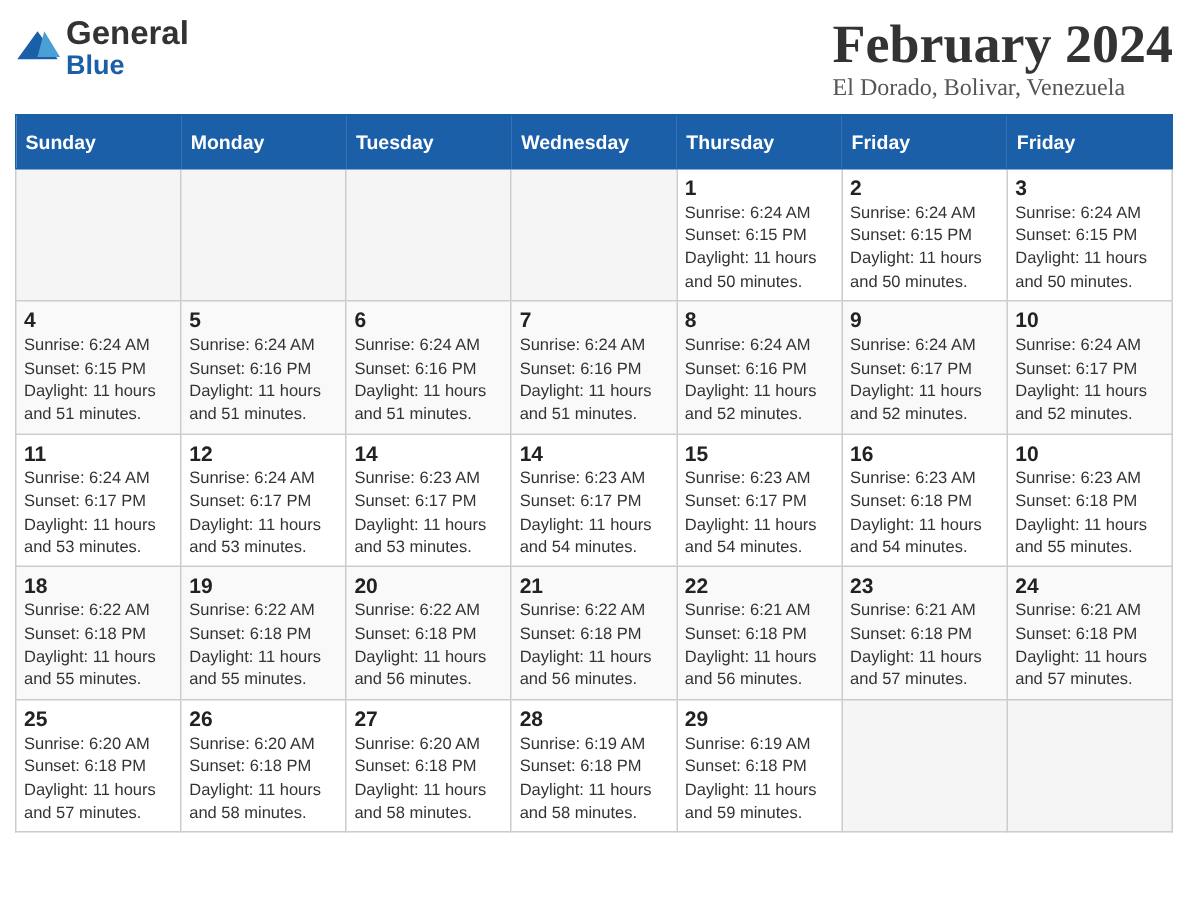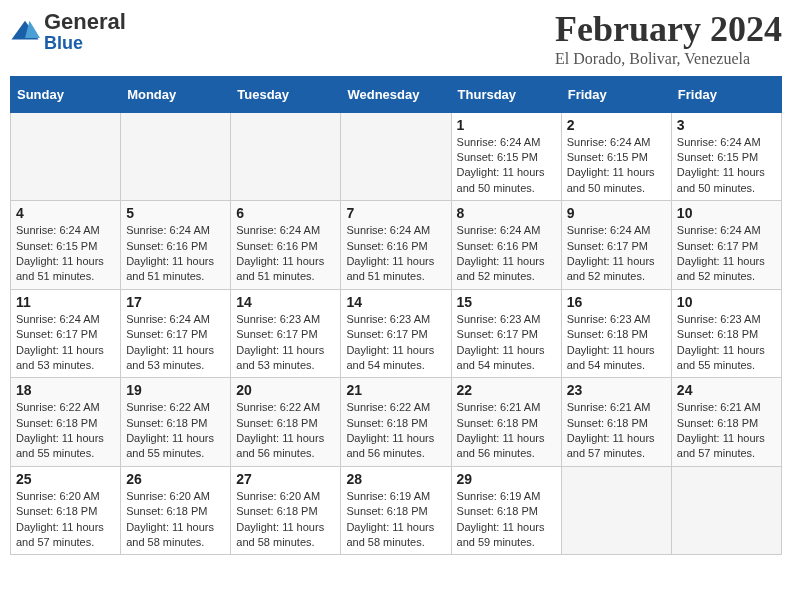--- a/index.html
+++ b/index.html
@@ -210,21 +210,21 @@
       </tr>
       <tr>
         <td>
           <div class="day-number">11</div>
           <div class="day-info" style="white-space: pre-line;">Sunrise: 6:24 AM
 Sunset: 6:17 PM
 Daylight: 11 hours
 and 53 minutes.</div>
         </td>
         <td>
-          <div class="day-number">17</div>
+          <div class="day-number">12</div>
           <div class="day-info" style="white-space: pre-line;">Sunrise: 6:24 AM
 Sunset: 6:17 PM
 Daylight: 11 hours
 and 53 minutes.</div>
         </td>
         <td>
           <div class="day-number">14</div>
           <div class="day-info" style="white-space: pre-line;">Sunrise: 6:23 AM
 Sunset: 6:17 PM
 Daylight: 11 hours

